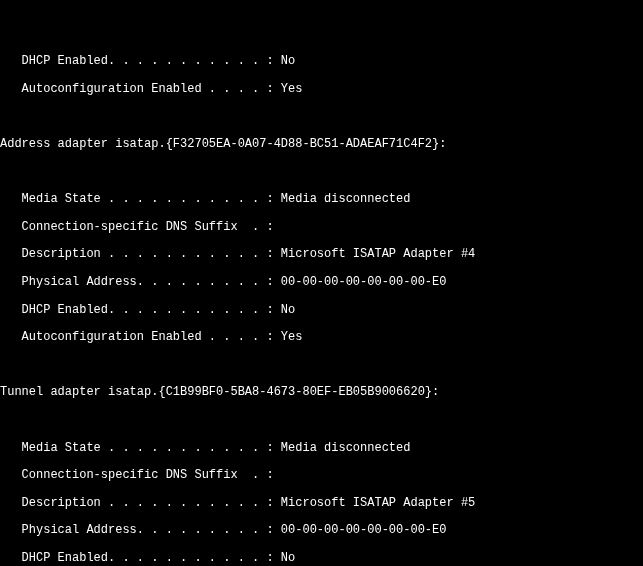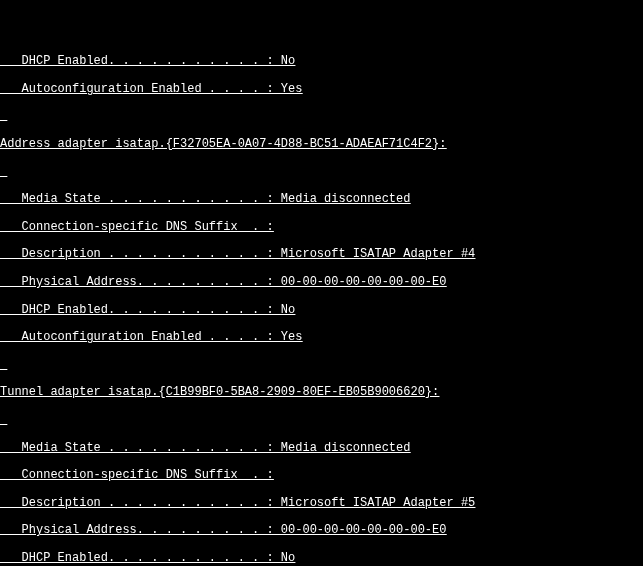--- a/index.html
+++ b/index.html
@@ -1,19 +1,18 @@
 <!DOCTYPE html>
 <html><head>
   <meta charset="utf-8">
   <style>
     * {
       margin: 0;
       padding: 0;
       box-sizing: border-box;
-      text-decoration: underline;
     }
     body {
       background: #000;
       color: #fff;
       font-family: 'Courier New', 'Lucida Console', monospace;
       font-size: 12px;
       line-height: 1.15;
       padding: 0;
       width: 643px;
       height: 566px;
@@ -34,21 +33,21 @@
 <div class="line"> </div>
 <div class="line">Address adapter isatap.{F32705EA-0A07-4D88-BC51-ADAEAF71C4F2}:</div>
 <div class="line"> </div>
 <div class="line">   Media State . . . . . . . . . . . : Media disconnected</div>
 <div class="line">   Connection-specific DNS Suffix  . :</div>
 <div class="line">   Description . . . . . . . . . . . : Microsoft ISATAP Adapter #4</div>
 <div class="line">   Physical Address. . . . . . . . . : 00-00-00-00-00-00-00-E0</div>
 <div class="line">   DHCP Enabled. . . . . . . . . . . : No</div>
 <div class="line">   Autoconfiguration Enabled . . . . : Yes</div>
 <div class="line"> </div>
-<div class="line">Tunnel adapter isatap.{C1B99BF0-5BA8-2909-80EF-EB05B9006620}:</div>
+<div class="line">Tunnel adapter isatap.{C1B99BF0-5BA8-4673-80EF-EB05B9006620}:</div>
 <div class="line"> </div>
 <div class="line">   Media State . . . . . . . . . . . : Media disconnected</div>
 <div class="line">   Connection-specific DNS Suffix  . :</div>
 <div class="line">   Description . . . . . . . . . . . : Microsoft ISATAP Adapter #5</div>
 <div class="line">   Physical Address. . . . . . . . . : 00-00-00-00-00-00-00-E0</div>
 <div class="line">   DHCP Enabled. . . . . . . . . . . : No</div>
 
 
 
 

